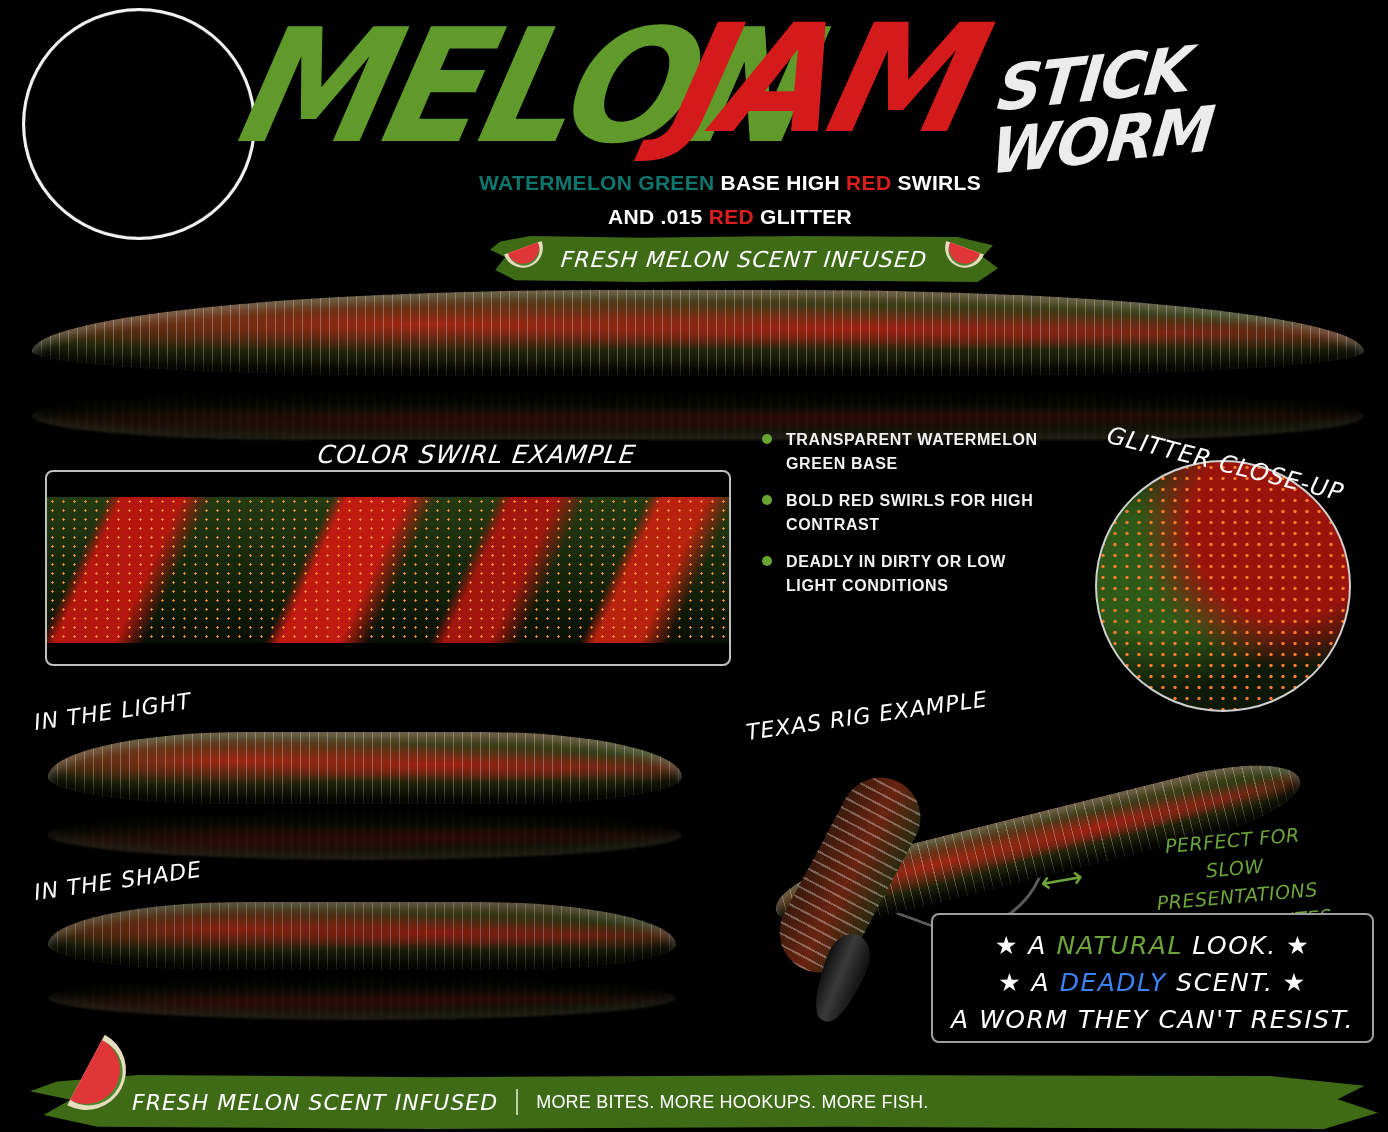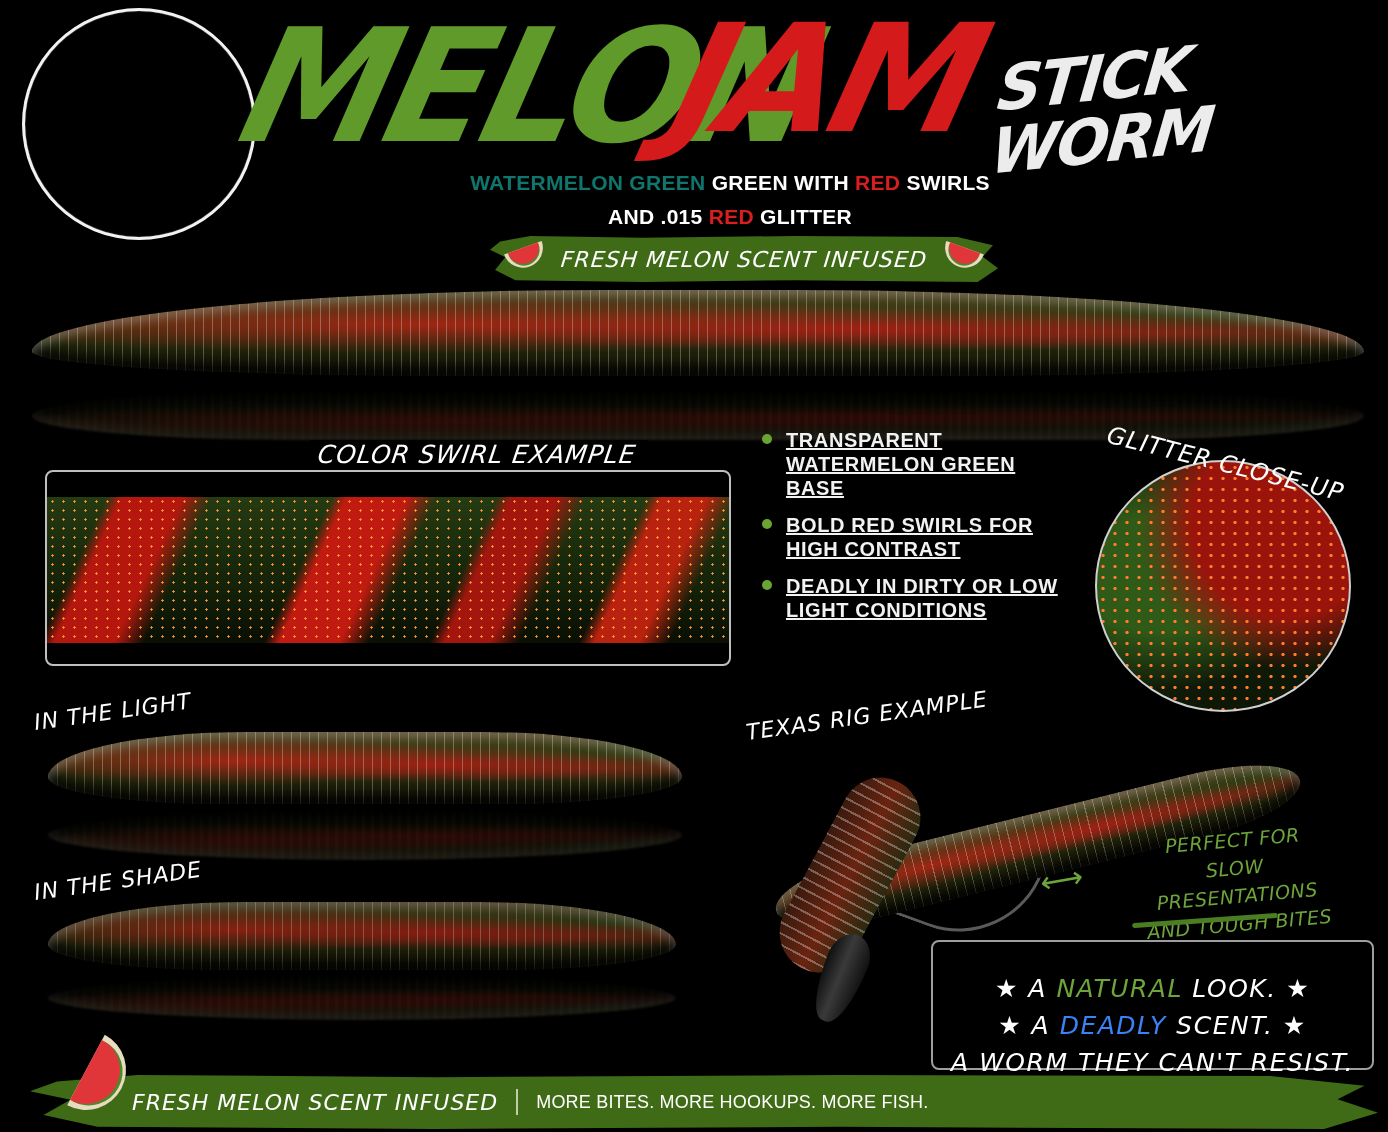--- a/index.html
+++ b/index.html
@@ -45,21 +45,21 @@
   .swirl-img { left: 47px; top: 497px; width: 682px; height: 146px;
     background:
       radial-gradient(circle, #ff9a3a 0.9px, transparent 1.4px) 0 0/11px 9px,
       linear-gradient(115deg, transparent 0 8%, #b5170e 10% 18%, transparent 22% 38%, #c11a10 40% 48%, transparent 52% 60%, #a3160e 62% 68%, transparent 72% 80%, #b8220f 82% 88%, transparent 92%),
       linear-gradient(180deg, #253b12, #142309 60%, #090f04); }
 
   
   .bullets { left: 762px; top: 428px; width: 300px; }
   .bullet { display: flex; gap: 14px; margin-bottom: 13px; }
   .dot { width: 10px; height: 10px; border-radius: 50%; background: #6aa531; margin-top: 6px; flex: none; }
-  .bullet-text { font-size: 20px; font-weight: bold; line-height: 24px; letter-spacing: 0.6px; color: #f2f2f2; text-decoration: underline; }
+  .bullet-text { font-size: 16px; font-weight: bold; line-height: 24px; letter-spacing: 0.6px; color: #f2f2f2; }
 
   
   .glitter-label { left: 1104px; top: 420px; font-family: "DejaVu Sans", sans-serif; font-style: italic; font-size: 24px; transform: rotate(14deg); transform-origin: left bottom; letter-spacing: 1px; }
   .glitter-circle { left: 1095px; top: 460px; width: 256px; height: 252px; border-radius: 50%; border: 2px solid #d0d0d0;
     background:
       radial-gradient(circle, #ff7a2a 1.3px, transparent 2px) 0 0/12px 11px,
       radial-gradient(ellipse at 75% 25%, #9b140c 0 35%, transparent 55%),
       radial-gradient(ellipse at 25% 45%, #2f5a18 0 30%, transparent 60%),
       linear-gradient(160deg, #1e2e0e, #0b1406); }
 
@@ -78,21 +78,21 @@
   .texas-tail { left: 810px; top: 770px; width: 80px; height: 210px; border-radius: 40px; transform: rotate(28deg); background:
       repeating-linear-gradient(0deg, rgba(255,255,255,0.3) 0 2px, transparent 2px 10px),
       linear-gradient(90deg, #3a1a0e, #6a2410 50%, #2a2a10); }
   .weight { left: 820px; top: 932px; width: 42px; height: 92px; border-radius: 50% 50% 45% 45% / 30% 30% 70% 70%; background: linear-gradient(90deg, #0f0f0f, #3a3a3a 45%, #111); transform: rotate(22deg); }
   .hook { left: 860px; top: 800px; width: 180px; height: 130px; border: 3px solid #5a5a5a; border-top: none; border-left: none; border-radius: 0 0 90px 0; transform: rotate(20deg); }
 
   .perfect { left: 1126px; top: 826px; width: 220px; color: #6ea53a; font-family: "DejaVu Sans", sans-serif; font-style: italic; font-size: 19px; line-height: 28px; text-align: center; transform: rotate(-5deg); letter-spacing: 0.5px; }
   .arrow { left: 1040px; top: 862px; color: #6ea53a; font-size: 30px; transform: rotate(-10deg); }
   .underline-stroke { left: 1132px; top: 918px; width: 146px; height: 5px; background: #4b7d22; transform: rotate(-4deg); border-radius: 3px; }
 
-  .quote-box { left: 931px; top: 940px; width: 443px; height: 130px; border: 2px solid #9e9e9e; border-radius: 8px; background: #000; text-align: center; padding-top: 28px; }
+  .quote-box { left: 931px; top: 913px; width: 443px; height: 130px; border: 2px solid #9e9e9e; border-radius: 8px; background: #000; text-align: center; padding-top: 12px; }
   .quote-line { font-family: "DejaVu Sans", sans-serif; font-style: italic; font-size: 25px; line-height: 37px; letter-spacing: 1.5px; color: #fff; }
   .q-green { color: #6ea53a; }
   .q-red { color: #3b82f6; }
 
   
   .footer { left: 30px; top: 1075px; width: 1348px; height: 54px; display: flex; align-items: center; }
   .footer-melon { left: 46px; top: 1050px; width: 80px; height: 70px; }
   .footer-melon .slice { position: absolute; left: 0; top: 0; width: 80px; height: 40px; border-radius: 0 0 80px 80px; background: #e8dcc0; transform: rotate(-62deg); transform-origin: 50% 0; top: 20px; }
   .footer-melon .slice::before { content:""; position:absolute; left: 6px; top: 0; width: 68px; height: 34px; border-radius: 0 0 68px 68px; background: #e0363a; box-shadow: 0 3px 0 #4a8a2a; }
   .f-item { font-size: 18px; color: #fff; letter-spacing: 0.2px; padding: 0 18px; }
@@ -101,21 +101,21 @@
 </style>
 </head>
 <body>
 
 <div class="abs logo-ring"></div>
 <div class="abs title-melon" style="color:#5f9a2a">MELON</div>
 <div class="abs title-jam" style="color:#d41a1a">JAM</div>
 <div class="abs title-stick" style="color:#ececec">STICK WORM</div>
 
 <div class="abs subtitle sub1">
-  <span style="color:#0f766e">WATERMELON GREEN</span><span style="white-space:pre"> GREEN WITH </span><span style="color:#d81e1e">RED</span><span style="white-space:pre"> SWIRLS</span>
+  <span style="color:#0f766e">WATERMELON GREEN</span><span style="white-space:pre"> BASE HIGH </span><span style="color:#d81e1e">RED</span><span style="white-space:pre"> SWIRLS</span>
 </div>
 <div class="abs subtitle sub2">
   <span style="white-space:pre">AND .015 </span><span style="color:#d81e1e">RED</span><span style="white-space:pre"> GLITTER</span>
 </div>
 
 <div class="abs scent-banner brush">
   <span class="melon tilt-l"></span>
   <span class="scent-text">FRESH MELON SCENT INFUSED</span>
   <span class="melon tilt-r"></span>
 </div>

